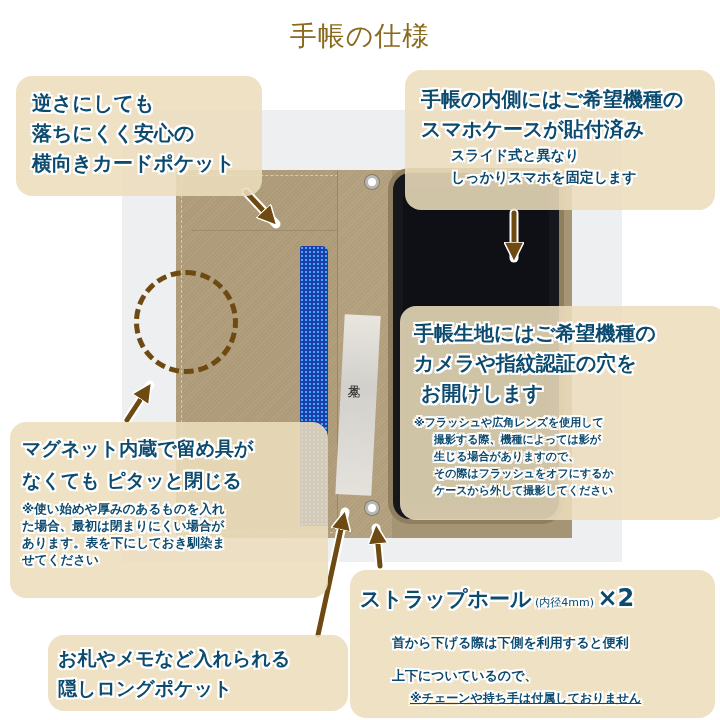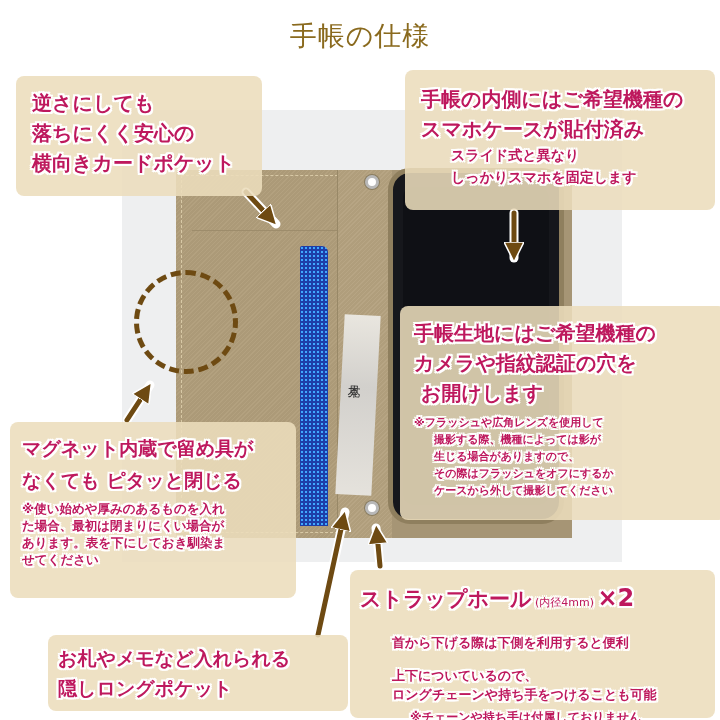--- a/index.html
+++ b/index.html
@@ -54,35 +54,35 @@
     position: absolute; width: 14px; height: 14px; border-radius: 50%;
     background: #ffffff; border: 3px solid #b8b8b8; box-shadow: 0 0 0 1px #8a7d60;
   }
 
   .dashed-circle {
     position: absolute; left: 134px; top: 270px; width: 104px; height: 104px;
     border: 5px dashed #6e4a12; border-radius: 50%;
   }
 
   
-  .box { position: absolute; background: rgba(236, 221, 188, 0.88); border-radius: 8px; color: #be185d; }
+  .box { position: absolute; background: rgba(236, 221, 188, 0.88); border-radius: 16px; color: #0c4a6e; }
   .outlined { text-shadow:
       -2px -2px 0 #fff, 2px -2px 0 #fff, -2px 2px 0 #fff, 2px 2px 0 #fff,
       0 -2px 0 #fff, 0 2px 0 #fff, -2px 0 0 #fff, 2px 0 0 #fff; }
   .box .h { font-size: 20px; line-height: 30px; font-weight: bold; }
   .box .s { font-size: 13px; line-height: 17px; font-weight: bold; }
 
   .box1 { left: 16px; top: 76px; width: 246px; height: 120px; padding: 12px 0 0 16px; }
   .box2 { left: 405px; top: 70px; width: 310px; height: 140px; padding: 14px 0 0 16px; }
   .box2 .s { margin-left: 30px; font-size: 14px; line-height: 22px; }
   .box3 { left: 400px; top: 306px; width: 326px; height: 214px; padding: 12px 0 0 14px; }
   .box3 .note { margin-top: 6px; }
   .box3 .note div { font-size: 11px; line-height: 17px; font-weight: bold; }
   .box3 .note .indent { padding-left: 20px; }
-  .box4 { left: 10px; top: 422px; width: 286px; height: 176px; padding: 10px 0 0 12px; }
+  .box4 { left: 10px; top: 422px; width: 318px; height: 176px; padding: 10px 0 0 12px; }
   .box4 .h { font-size: 19px; line-height: 32px; }
   .box4 .s { margin-top: 4px; font-size: 12.5px; line-height: 17px; }
   .box5 { left: 350px; top: 570px; width: 365px; height: 148px; padding: 4px 0 0 10px; }
   .box5 .h { font-size: 21px; line-height: 48px; }
   .box5 .small { font-size: 11px; font-weight: normal; }
   .box5 .big { font-size: 24px; }
   .box5 .l { font-size: 13px; line-height: 19px; font-weight: bold; padding-left: 32px; }
   .box5 .l.gap { margin-top: 6px; }
   .box5 .l.gap2 { margin-top: 14px; }
   .box5 .n { font-size: 12px; line-height: 18px; font-weight: bold; padding-left: 50px; margin-top: 4px; text-decoration: underline; }
@@ -169,20 +169,19 @@
   <div class="s outlined">※使い始めや厚みのあるものを入れ</div>
   <div class="s outlined" style="margin-top:0">た場合、最初は閉まりにくい場合が</div>
   <div class="s outlined" style="margin-top:0">あります。表を下にしておき馴染ま</div>
   <div class="s outlined" style="margin-top:0">せてください</div>
 </div>
 
 <div class="box box5">
   <div class="h outlined"><span>ストラップホール</span><span class="small" style="white-space:pre;"> (内径4mm) </span><span class="big">×2</span></div>
   <div class="l gap outlined">首から下げる際は下側を利用すると便利</div>
   <div class="l gap2 outlined">上下についているので、</div>
-  <div class="l outlined">ロングチェーンや持ち手をつけることも可能</div>
   <div class="n outlined">※チェーンや持ち手は付属しておりません</div>
 </div>
 
 <div class="box box6">
   <div class="h outlined">お札やメモなど入れられる</div>
   <div class="h outlined">隠しロングポケット</div>
 </div>
 
 </body></html>

